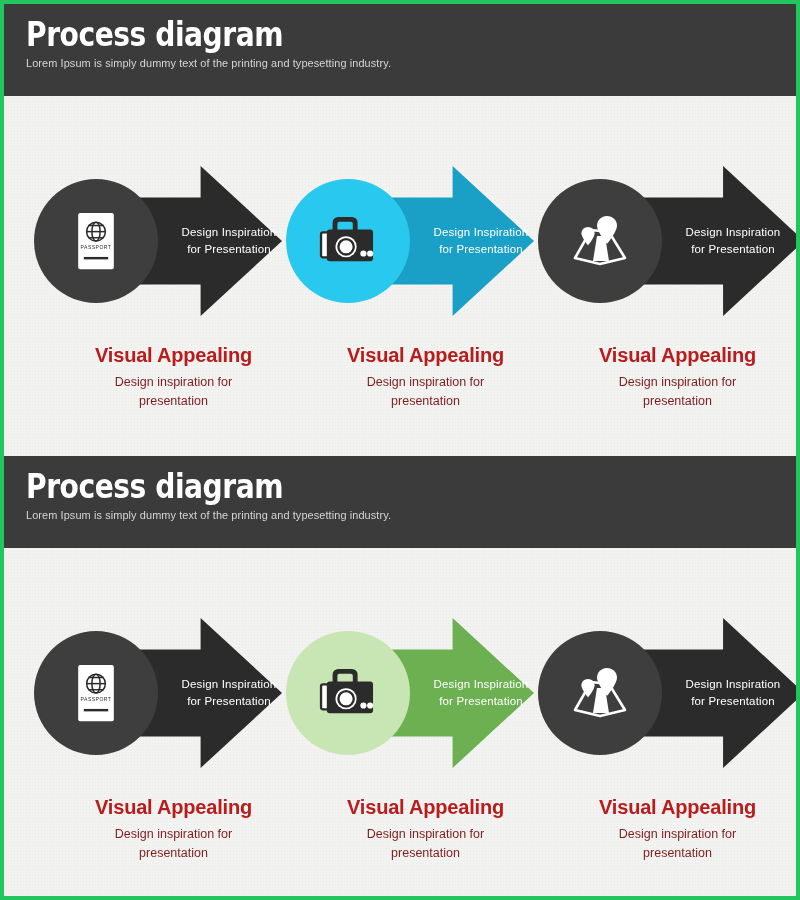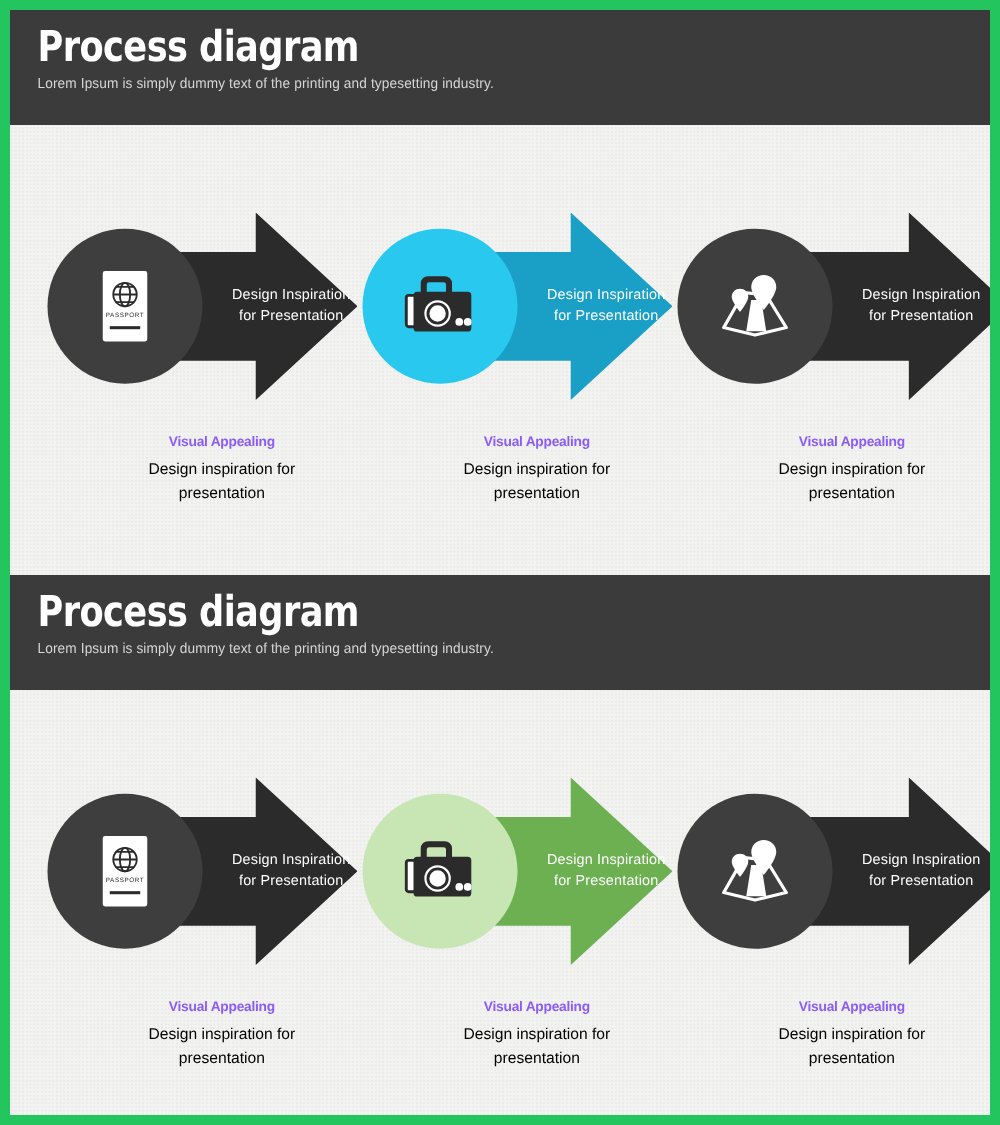--- a/index.html
+++ b/index.html
@@ -6,21 +6,21 @@
   body{
     width:800px;height:900px;
     background:#ffffff;
     font-family:"Liberation Sans", sans-serif;
     overflow:hidden;
   }
   .page{
     position:relative;
     width:800px;height:900px;
     box-sizing:border-box;
-    border:8px solid #22c55e;
+    border:4px solid #22c55e;
     background:#f2f2f0;
     overflow:hidden;
   }
   
   .noise{
     position:absolute;inset:0;
     background-color:#f2f2f0;
     background-image:
       radial-gradient(rgba(0,0,0,0.035) 0.6px, transparent 0.7px),
       radial-gradient(rgba(255,255,255,0.7) 0.6px, transparent 0.7px);
@@ -108,28 +108,28 @@
   .step.accent-green .arrow{background:#6cb052;}
   .step.accent-green .circle{background:#c8e6b4;}
   .step.accent-green .arrow-label{color:#ffffff;}
 
   
   .caption{
     position:absolute;
     top:248px;left:32px;width:215px;
   }
   .caption .cap-title{
-    color:#8b5cf6;
+    color:#b91c1c;
     font-weight:bold;
-    font-size:11px;
+    font-size:20px;
     letter-spacing:-0.2px;
     margin:0 0 6px 0;
   }
   .caption .cap-body{
-    color:#000000;
+    color:#7f1d1d;
     font-size:12.5px;
     line-height:1.55;
     margin:0;
     white-space:pre-line;
   }
 
   
   .icon{width:52px;height:60px;display:block;}
   .icon.camera{width:62px;height:52px;}
   .icon.map{width:58px;height:54px;}

